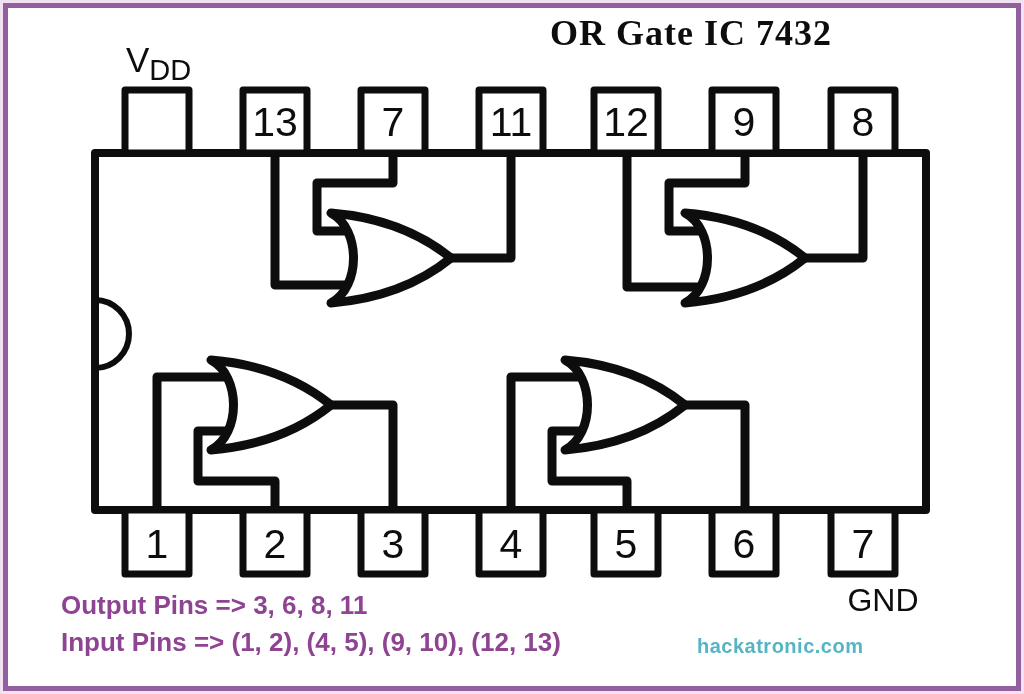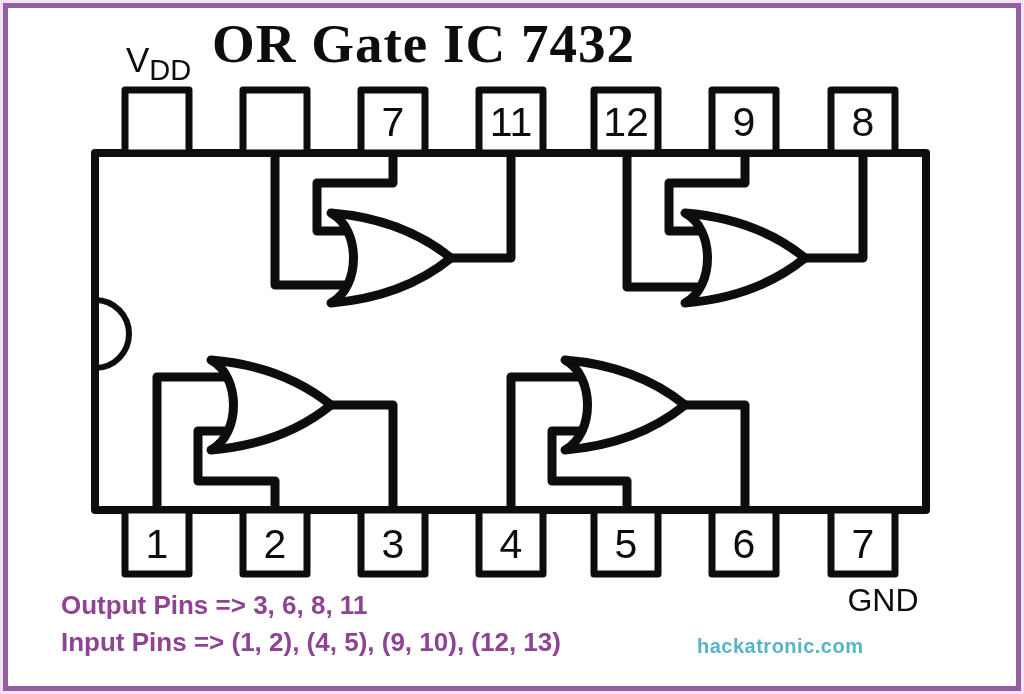--- a/index.html
+++ b/index.html
@@ -21,23 +21,23 @@
   .frame{
     position:absolute;inset:3px;
     border:5px solid var(--frame);
     box-shadow:0 0 0 3px var(--halo);
     pointer-events:none;
   }
   .diagram-svg{position:absolute;left:0;top:0;width:1024px;height:694px;}
   .lbl{position:absolute;white-space:nowrap;}
   .title{
     top:12px;left:212px;width:620px;
-    text-align:left;
+    text-align:right;
     font-family:"Liberation Serif", serif;
-    font-weight:700;font-size:55px;letter-spacing:1px;
+    font-weight:700;font-size:36px;letter-spacing:1px;
   }
   .pin-label{
     position:absolute;width:64px;height:58px;
     display:flex;align-items:center;justify-content:center;
     font-size:41px;line-height:1;
   }
   .vdd{top:40px;left:126px;font-size:35px;}
   .vdd .sub{font-size:29px;vertical-align:-8px;letter-spacing:0px;}
   .gnd{top:582px;left:824px;width:80px;text-align:center;font-size:32px;margin-left:19px;}
   .note{left:30px;font-weight:700;font-size:26px;color:var(--note);margin-left:31px;}
@@ -94,20 +94,21 @@
       <rect x="594" y="510" width="64" height="64"></rect>
       <rect x="712" y="510" width="64" height="64"></rect>
       <rect x="831" y="510" width="64" height="64"></rect>
     </g>
   </svg>
 
   <div class="lbl title">OR Gate IC 7432</div>
 
   <div class="lbl vdd"><span>V</span><span class="sub">DD</span></div>
 
+  <div class="pin-label" style="left:243px;top:93px;">13</div>
   <div class="pin-label" style="left:361px;top:93px;">7</div>
   <div class="pin-label" style="left:479px;top:93px;">11</div>
   <div class="pin-label" style="left:594px;top:93px;">12</div>
   <div class="pin-label" style="left:712px;top:93px;">9</div>
   <div class="pin-label" style="left:831px;top:93px;">8</div>
 
   <div class="pin-label" style="left:125px;top:515px;">1</div>
   <div class="pin-label" style="left:243px;top:515px;">2</div>
   <div class="pin-label" style="left:361px;top:515px;">3</div>
   <div class="pin-label" style="left:479px;top:515px;">4</div>

